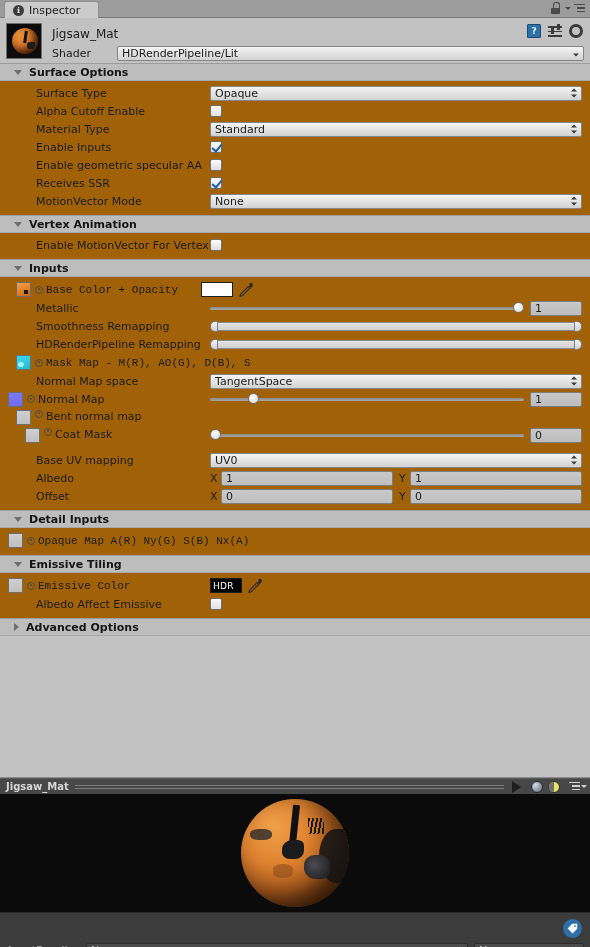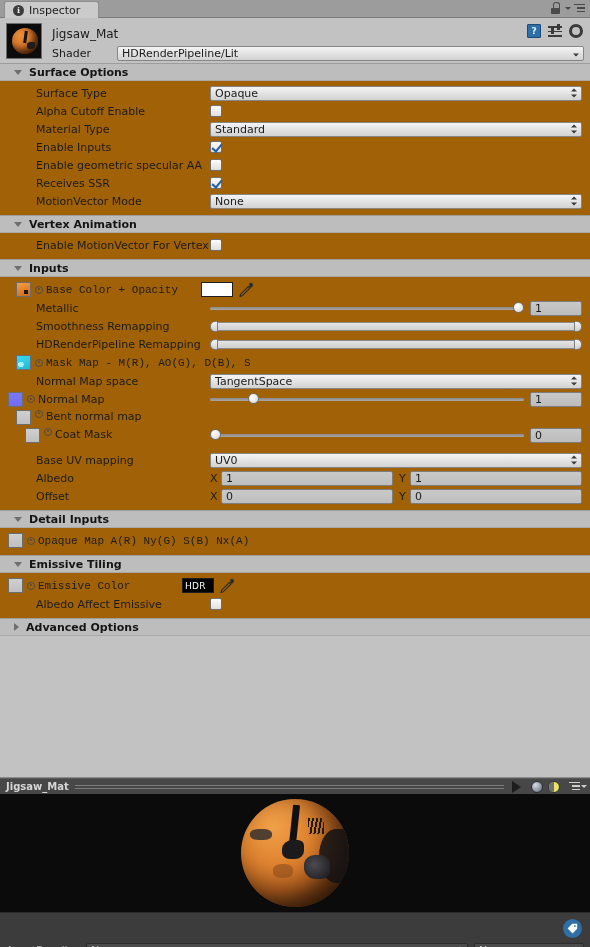--- a/index.html
+++ b/index.html
@@ -647,21 +647,21 @@
       </span>
     </div>
   </div>
 
   <div class="sec">
     <span class="tri-down"></span>
     <span>Emissive Tiling</span>
   </div>
   <div class="secbody">
     <div class="texrow" style="padding-left:0">
-      <span class="slotlabel" style="width:174px">
+      <span class="slotlabel" style="width:202px">
         <span class="texslot empty"></span>
         <span class="circ"></span>
         <span class="tname">Emissive Color</span>
       </span>
       <span class="swatch hdr">HDR</span>
       <span class="eyedrop">
         <svg width="16" height="15" viewBox="0 0 16 15">
           <path d="M11.4 1.5 c1-1 2.2-1 3 0 .8.9.8 2 0 2.9L12.8 6l-2-2 .6-.6z" fill="#2b2b2b"></path>
           <path d="M10.2 4.6 2.6 12.2 2 14.4l2.2-.6 7.6-7.6z" fill="none" stroke="#2b2b2b" stroke-width="1.2"></path>
         </svg>

